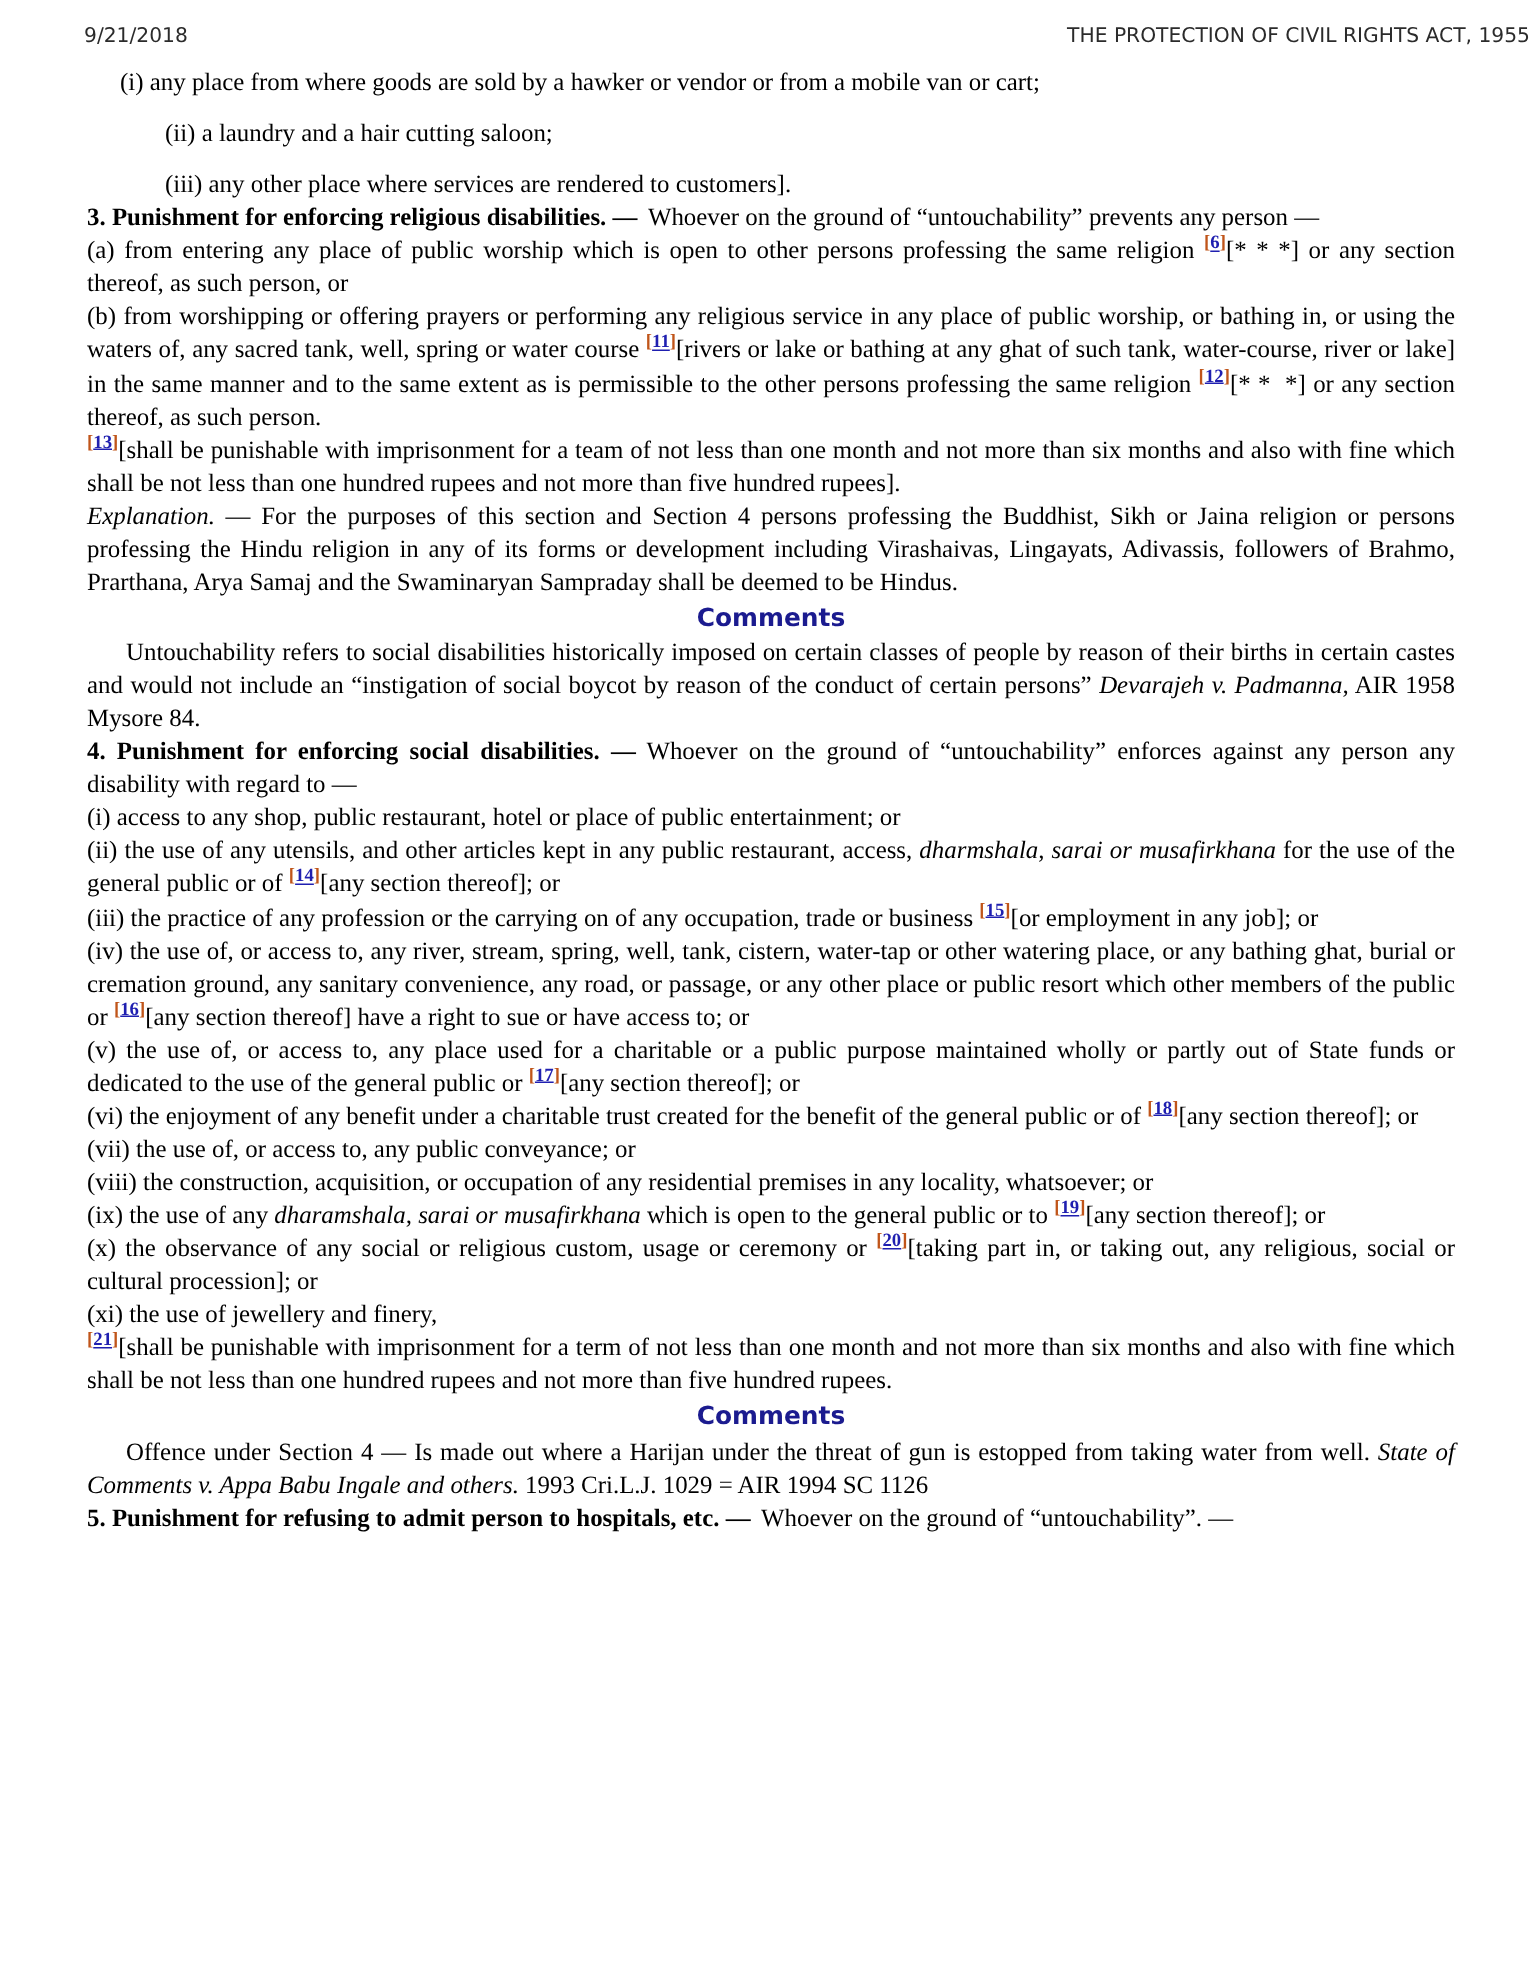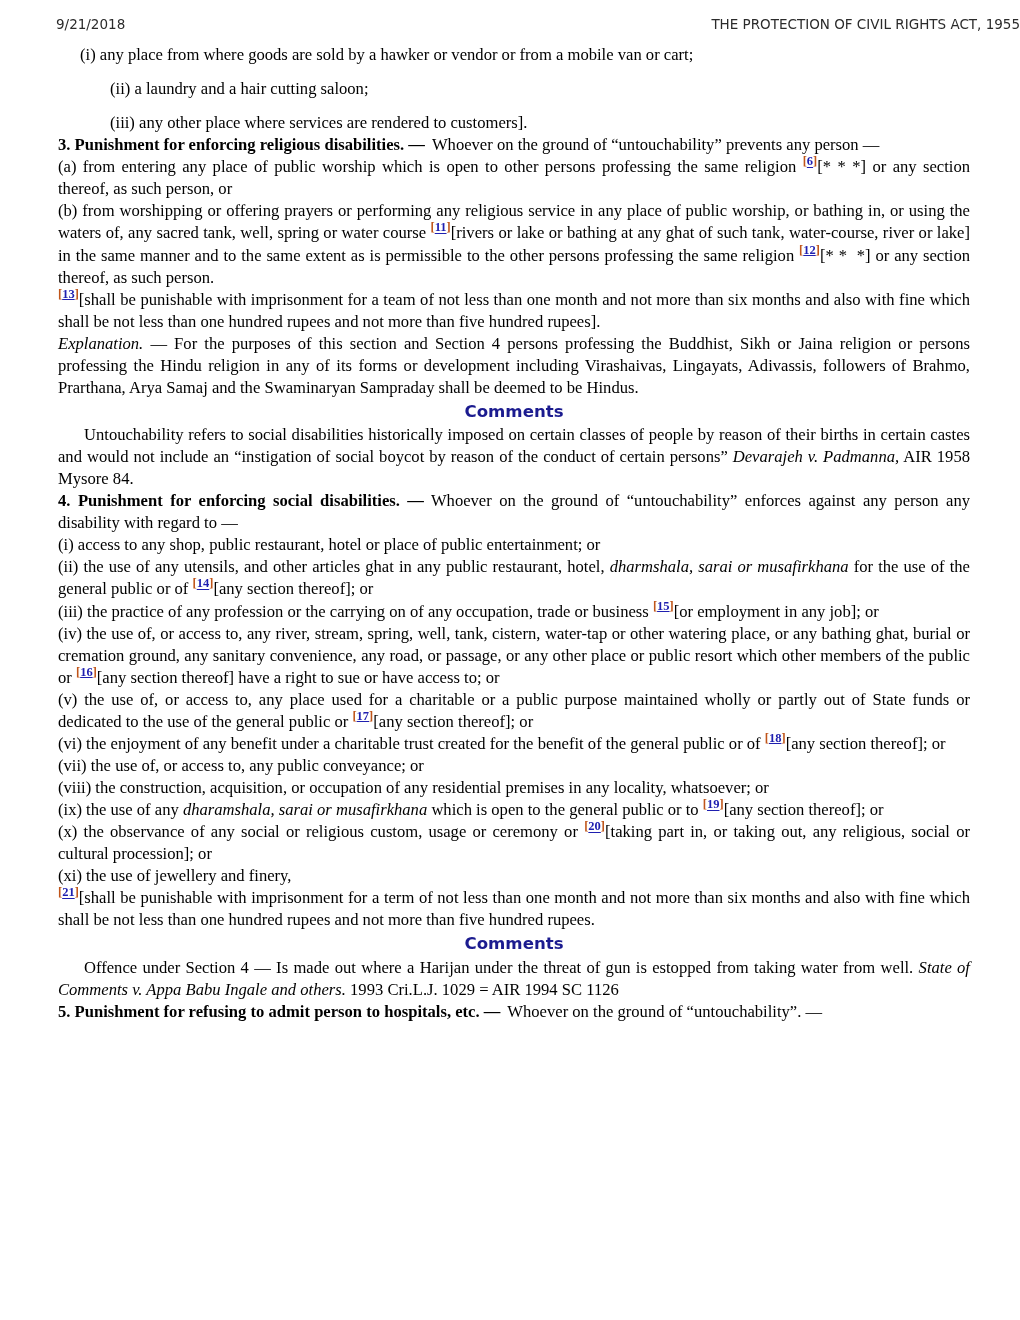--- a/index.html
+++ b/index.html
@@ -125,21 +125,21 @@
     <p class="just"><span class="i">Explanation.</span> <span>— For the purposes of this section and Section 4 persons professing the Buddhist, Sikh or Jaina religion or persons professing the Hindu religion in any of its forms or development including Virashaivas, Lingayats, Adivassis, followers of Brahmo, Prarthana, Arya Samaj and the Swaminaryan Sampraday shall be deemed to be Hindus.</span></p>
 
     <div class="comments-head">Comments</div>
 
     <p class="just firstind"><span>Untouchability refers to social disabilities historically imposed on certain classes of people by reason of their births in certain castes and would not include an “instigation of social boycot by reason of the conduct of certain persons”</span> <span class="i">Devarajeh v. Padmanna,</span> <span>AIR 1958 Mysore 84.</span></p>
 
     <p class="just"><span class="b">4. Punishment for enforcing social disabilities. —</span><span class="gap"></span><span>Whoever on the ground of “untouchability” enforces against any person any disability with regard to —</span></p>
 
     <p class="left">(i) access to any  shop, public restaurant, hotel or place of public entertainment; or</p>
 
-    <p class="just"><span>(ii) the use of any utensils, and other articles ghat in any public restaurant, hotel,</span> <span class="i">dharmshala, sarai or musafirkhana</span> <span>for the use of the general public or of</span> <span class="fn">[<span class="num">14</span>]</span><span>[any section thereof]; or</span></p>
+    <p class="just"><span>(ii) the use of any utensils, and other articles kept in any public restaurant, access,</span> <span class="i">dharmshala, sarai or musafirkhana</span> <span>for the use of the general public or of</span> <span class="fn">[<span class="num">14</span>]</span><span>[any section thereof]; or</span></p>
 
     <p class="just"><span>(iii) the practice of any profession or the carrying on of any occupation, trade or business</span> <span class="fn">[<span class="num">15</span>]</span><span>[or employment in any job]; or</span></p>
 
     <p class="just"><span>(iv) the use of, or access to, any river, stream, spring, well, tank, cistern, water-tap or other watering place, or any bathing ghat, burial or cremation ground, any sanitary convenience, any road, or passage, or any other place or public resort which other  members of the public or</span> <span class="fn">[<span class="num">16</span>]</span><span>[any section thereof] have a right to sue or have access to; or</span></p>
 
     <p class="just"><span>(v) the use of, or access to, any place used for a charitable or a public  purpose maintained wholly or partly out of State funds or dedicated to the use of the general public or</span> <span class="fn">[<span class="num">17</span>]</span><span>[any section thereof]; or</span></p>
 
     <p class="just"><span>(vi) the enjoyment of any benefit under a charitable trust created for the benefit of the general public or of</span> <span class="fn">[<span class="num">18</span>]</span><span>[any section thereof]; or</span></p>
 
     <p class="left">(vii) the use of, or access to, any public conveyance; or</p>

